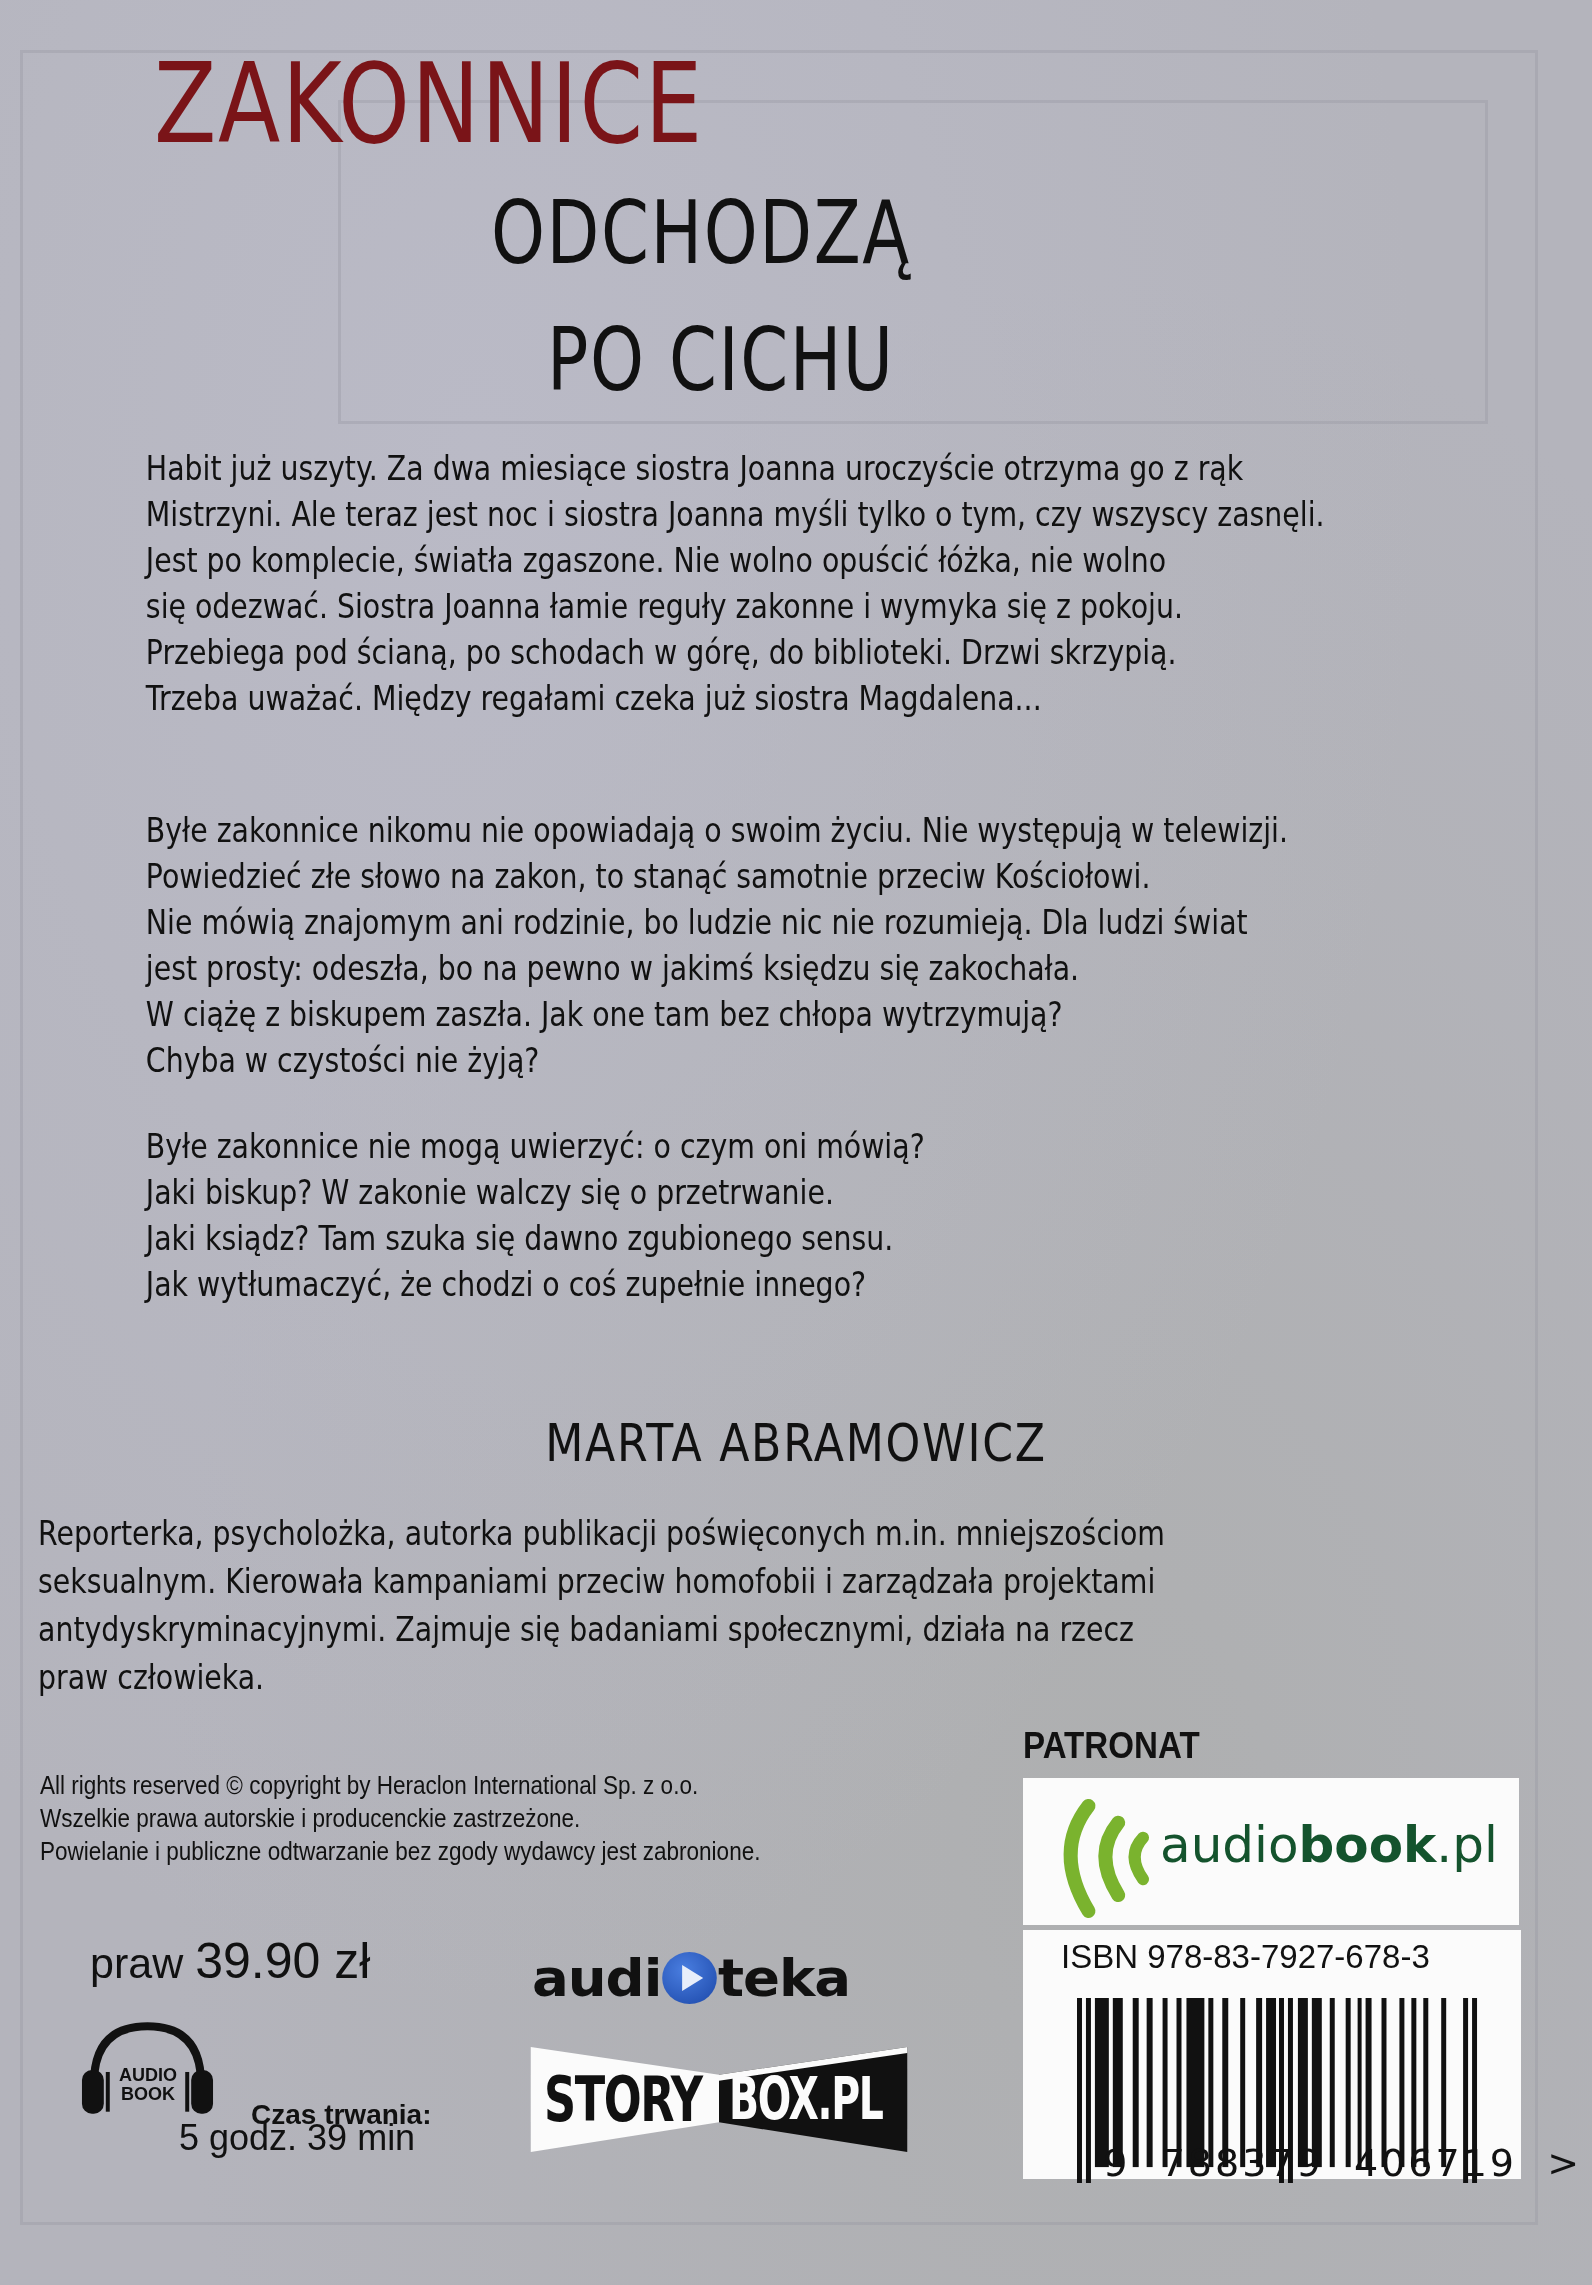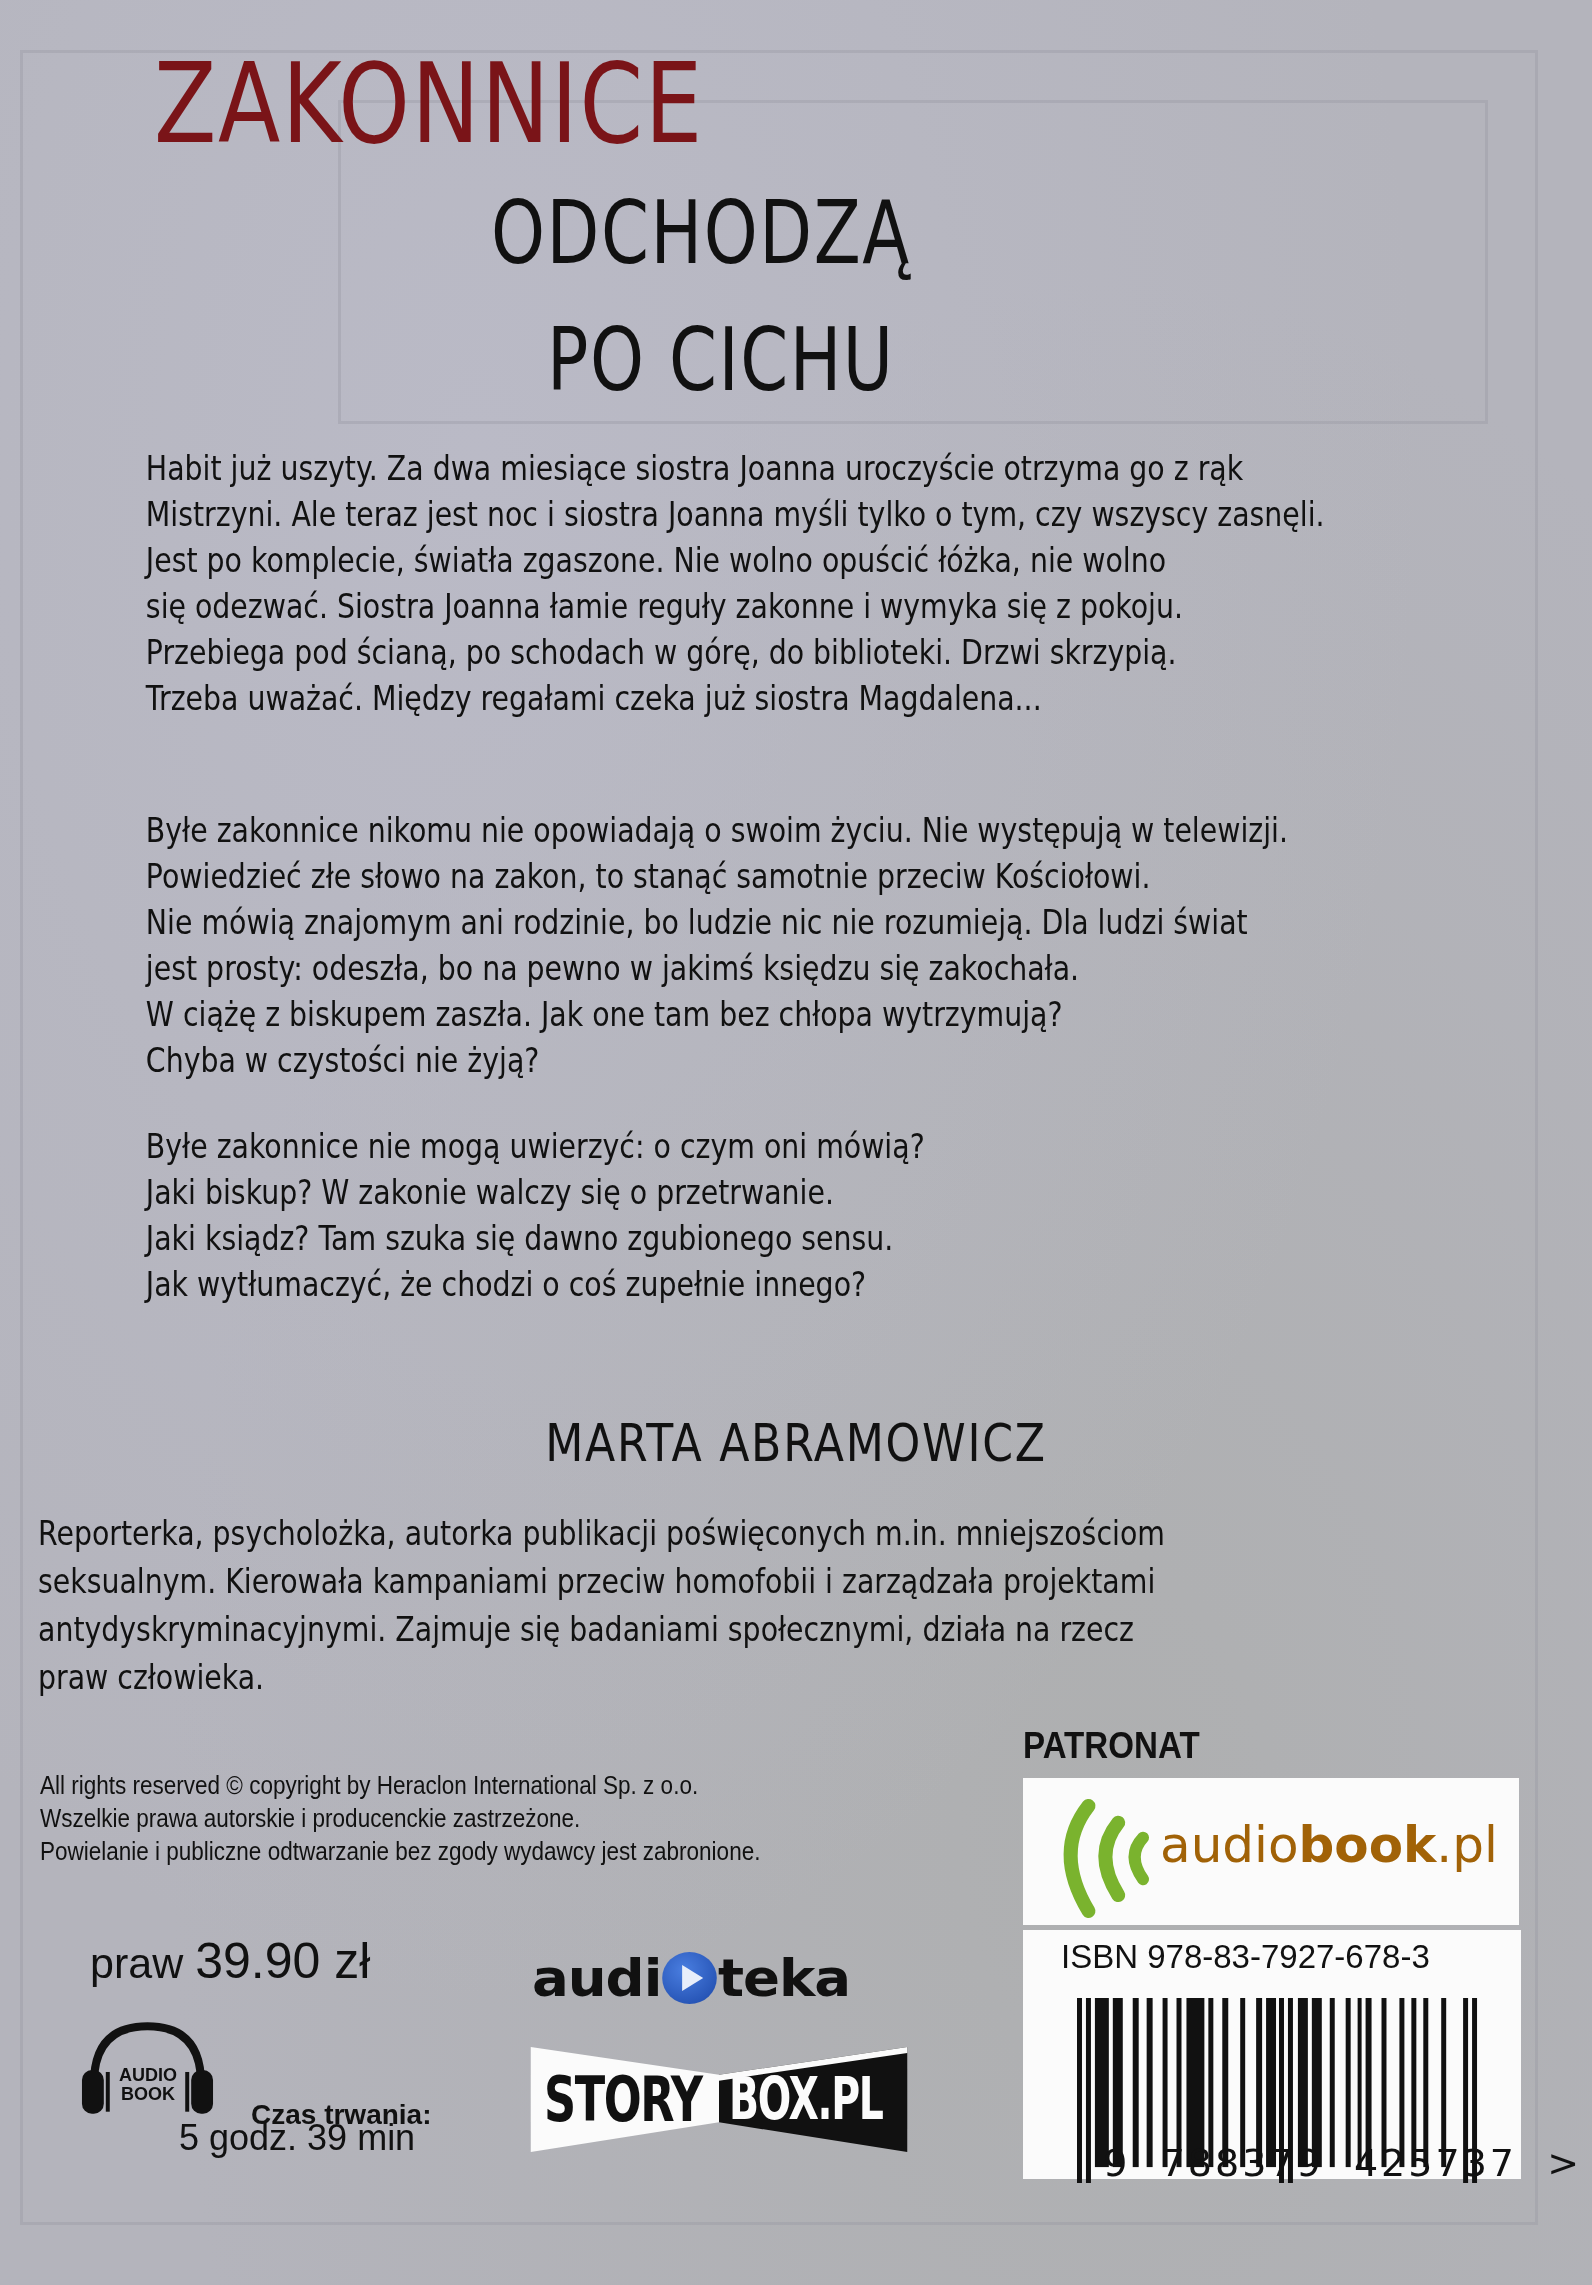--- a/index.html
+++ b/index.html
@@ -26,21 +26,21 @@
   .center-block { left: 40px; width: 1512px; text-align: left; font-size: 33px; line-height: 46px; }
   .center-block div { white-space: nowrap; transform: scaleX(0.86); }
   .author { left: 0; width: 1592px; text-align: center; top: 1413px; font-size: 52px; letter-spacing: 2px; }
   .author span { display: inline-block; transform: scaleX(0.85); }
   .bio { left: 38px; top: 1510px; width: 1483px; font-size: 33px; line-height: 48px; }
   .bio div { white-space: nowrap; transform: scaleX(0.86); transform-origin: left top; }
   .legal { left: 40px; top: 1769px; font-family: "Liberation Sans", sans-serif; font-size: 25px; line-height: 33px; }
   .legal div { transform: scaleX(0.9); transform-origin: left top; white-space: nowrap; }
   .patronat { left: 1023px; top: 1725px; font-family: "Liberation Sans", sans-serif; font-weight: bold; font-size: 36px; transform: scaleX(0.92); transform-origin: left top;}
   .ab-box { left: 1023px; top: 1778px; width: 496px; height: 147px; background: #fbfbfb; }
-  .ab-text { position: absolute; left: 137px; top: 38px; font-family: "DejaVu Sans", sans-serif; font-size: 50px; color: #a16207; }
+  .ab-text { position: absolute; left: 137px; top: 38px; font-family: "DejaVu Sans", sans-serif; font-size: 50px; color: #14532d; }
   .ab-text b { font-weight: 900; }
   .isbn-box { left: 1023px; top: 1930px; width: 498px; height: 249px; background: #fbfbfb; }
   .isbn-text { position: absolute; left: 38px; top: 8px; font-family: "Liberation Sans", sans-serif; font-size: 33px; }
   .barcode { position: absolute; left: 54px; top: 68px; height: 185px; width: 408px; }
   .bar-digits { position: absolute; left: 20px; top: 167px; font-family: "DejaVu Sans", sans-serif; font-size: 38px; letter-spacing: 3px; white-space: pre; }
   .price { left: 90px; top: 1932px; font-family: "Liberation Sans", sans-serif; font-size: 43px; }
   .price .big { font-size: 50px; }
   .duration-lbl { left: 251px; top: 2075px; font-family: "Liberation Sans", sans-serif; font-weight: bold; font-size: 28px; margin-top: 24px; }
   .duration-val { left: 179px; top: 2117px; font-family: "Liberation Sans", sans-serif; font-size: 36px; }
   .audioteka { left: 532px; top: 1948px; font-family: "DejaVu Sans", sans-serif; font-weight: 900; font-size: 52px; letter-spacing: -1px; transform: scaleX(1.05); transform-origin: left top; }
@@ -174,16 +174,16 @@
       <rect x="306" y="0" width="5" height="170"></rect>
       <rect x="324" y="0" width="5" height="170"></rect>
       <rect x="336" y="0" width="5" height="170"></rect>
       <rect x="348" y="0" width="5" height="170"></rect>
       <rect x="366" y="0" width="5" height="170"></rect>
       <rect x="388" y="0" width="5" height="186"></rect>
       <rect x="397" y="0" width="5" height="186"></rect>
     </g>
   </svg>
   <div class="bar-digits">
-    <span>9</span>  <span>788379</span>  <span>425737</span>  <span>&gt;</span>
+    <span>9</span>  <span>788379</span>  <span>406719</span>  <span>&gt;</span>
   </div>
 </div>
 
 
 </body></html>

